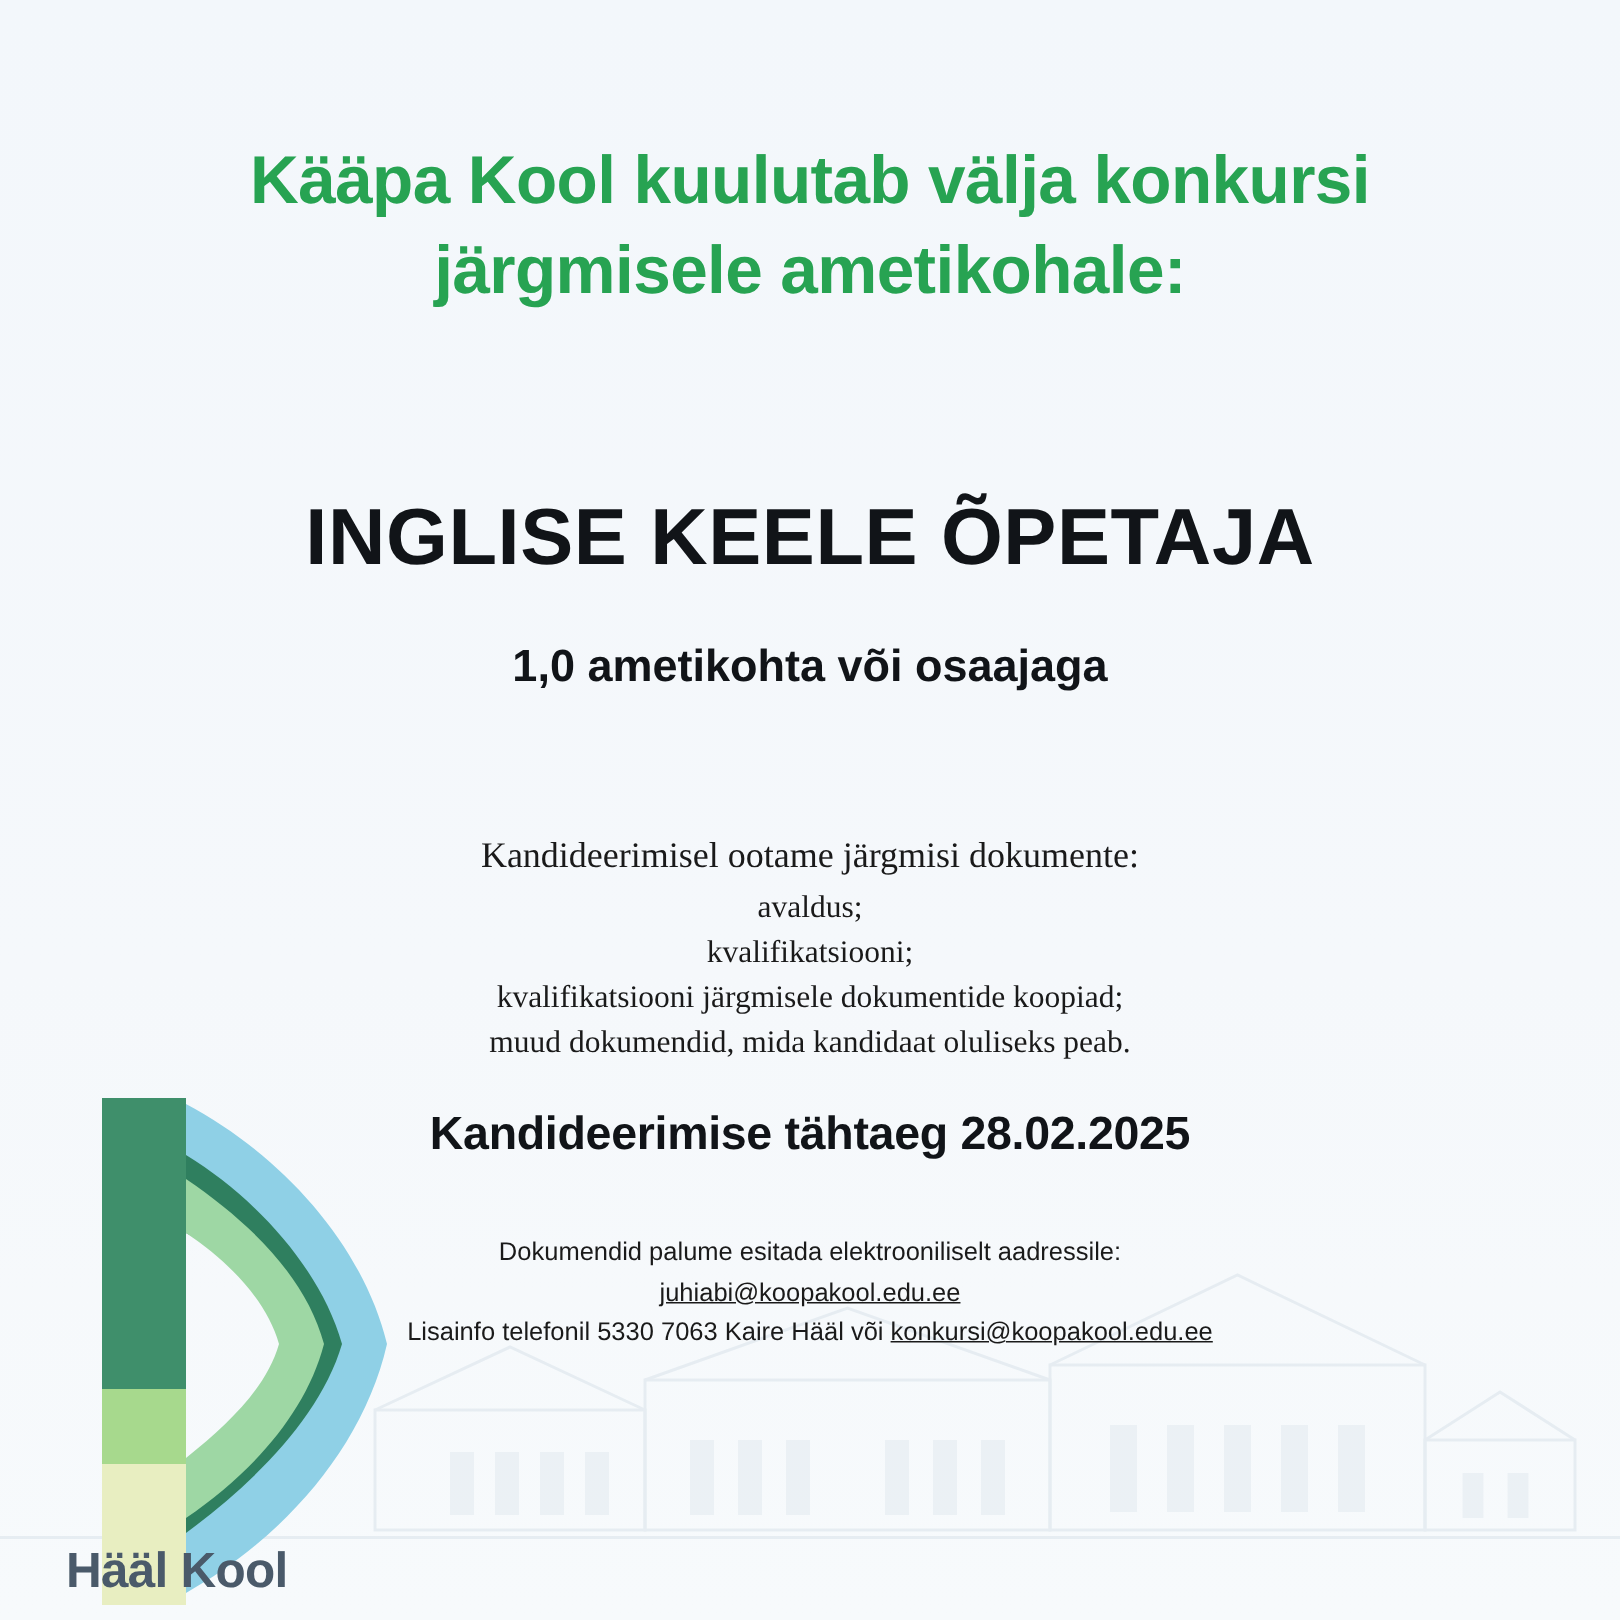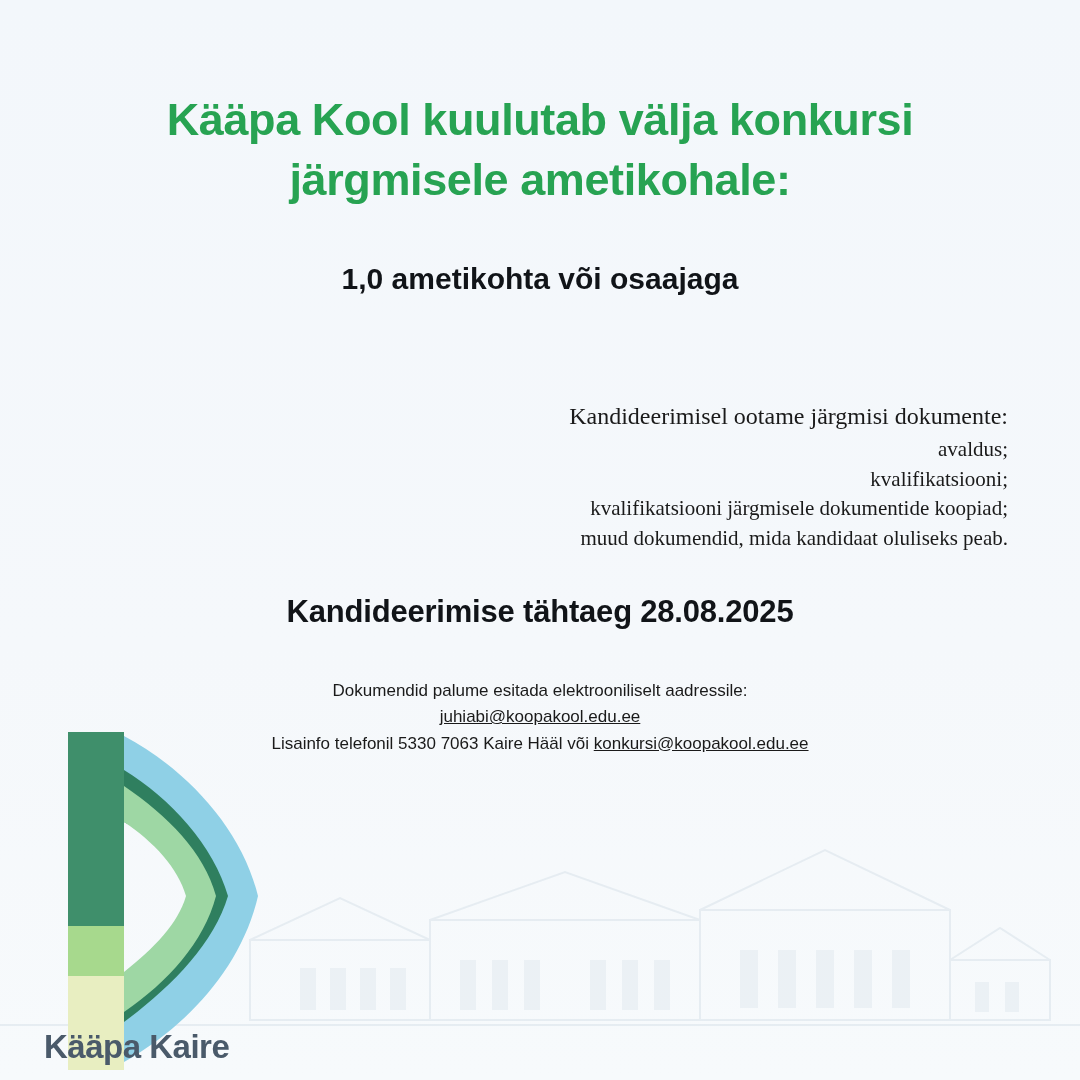--- a/index.html
+++ b/index.html
@@ -63,27 +63,26 @@
   .position-sub {
     margin: 0;
     padding-top: 40px;
     color: #111418;
     font-size: 30px;
     font-weight: bold;
     line-height: 1.1;
   }
 
   .docs-block {
-    margin: 12px;
+    margin: 1px;
     padding-top: 92px;
     font-family: "Liberation Serif", serif;
     color: #1a1a1a;
     font-size: 21px;
     line-height: 1.42;
-    text-align: right;
   }
   .docs-block .docs-intro {
     font-size: 24px;
     display: block;
     margin-bottom: 2px;
   }
   .docs-block .doc-line {
     display: block;
   }
 
@@ -177,38 +176,39 @@
   <svg class="logo" viewBox="0 0 260 350">
     <path d="M58 12 L58 338" stroke="#2f9d63" stroke-width="0" fill="none"></path>
 
     <path d="M40 6 L96 6 L96 344 L40 344 Z" fill="#3f8f6b"></path>
     <path d="M96 40 C150 70 196 120 210 170 C196 226 150 282 96 318 L96 250 C130 222 152 196 160 170 C152 142 130 112 96 96 Z" fill="#2f7f5f"></path>
     <path d="M96 10 C160 44 214 104 230 170 C214 240 160 300 96 336 L96 296 C142 262 186 218 200 170 C186 120 142 72 96 44 Z" fill="#8fd0e6"></path>
     <path d="M96 60 C140 90 176 126 188 170 C176 216 140 256 96 286 L96 246 C126 222 150 198 158 170 C150 142 126 116 96 96 Z" fill="#9ed7a4"></path>
     <path d="M40 200 L96 200 L96 344 L40 344 Z" fill="#a7d98d"></path>
     <path d="M40 250 L96 250 L96 344 L40 344 Z" fill="#e8eec1"></path>
   </svg>
-  <div class="logo-text">Kääpa Kaire</div>
+  <div class="logo-text">Hääl Kool</div>
 
   <div class="content">
 
     <h1 class="headline">Kääpa Kool kuulutab välja konkursi järgmisele ametikohale:</h1>
 
+    <h2 class="position-title">INGLISE KEELE ÕPETAJA</h2>
 
     <h3 class="position-sub">1,0 ametikohta või osaajaga</h3>
 
     <div class="docs-block">
       <span class="docs-intro">Kandideerimisel ootame järgmisi dokumente:</span>
       <span class="doc-line">avaldus;</span>
       <span class="doc-line">kvalifikatsiooni;</span>
       <span class="doc-line">kvalifikatsiooni järgmisele dokumentide koopiad;</span>
       <span class="doc-line">muud dokumendid, mida kandidaat oluliseks peab.</span>
     </div>
 
-    <div class="deadline">Kandideerimise tähtaeg 28.08.2025</div>
+    <div class="deadline">Kandideerimise tähtaeg 28.02.2025</div>
 
     <div class="contact-block">
       <span class="c-line">Dokumendid palume esitada elektrooniliselt aadressile:</span>
       <span class="c-line"><a class="email" href="#">juhiabi@koopakool.edu.ee</a></span>
       <span class="c-line"><span>Lisainfo telefonil 5330 7063 Kaire Hääl  või </span><a class="email" href="#">konkursi@koopakool.edu.ee</a></span>
     </div>
 
   </div>
 </div>
 

